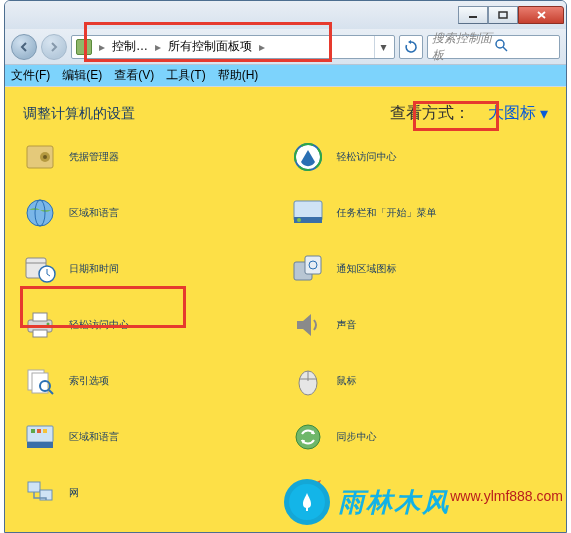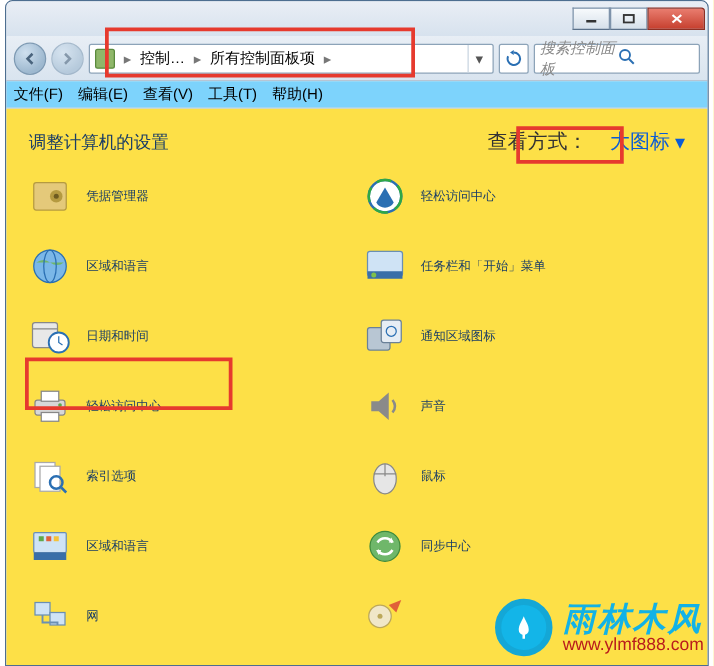--- a/index.html
+++ b/index.html
@@ -146,21 +146,21 @@
     position:absolute;right:8px;bottom:8px;
     display:flex;align-items:center;gap:8px;
     pointer-events:none;
   }
   .wm-badge{
     width:46px;height:46px;border-radius:50%;
     background:#13b5e8;display:flex;align-items:center;justify-content:center;
     border:5px solid #14a7d6;
   }
   .wm-badge svg{display:block}
-  .wm-text{display:flex;flex-direction:column;line-height:1}
+  .wm-text{display:flex;line-height:1}
   .wm-cn{font-size:26px;font-weight:700;color:#12b2e6;font-style:italic;letter-spacing:2px}
   .wm-url{font-size:14px;font-weight:400;color:#b91c1c}
 
   
   .ig{width:34px;height:34px;border-radius:4px}
 </style>
 </head>
 <body>
 
 <div class="window">

